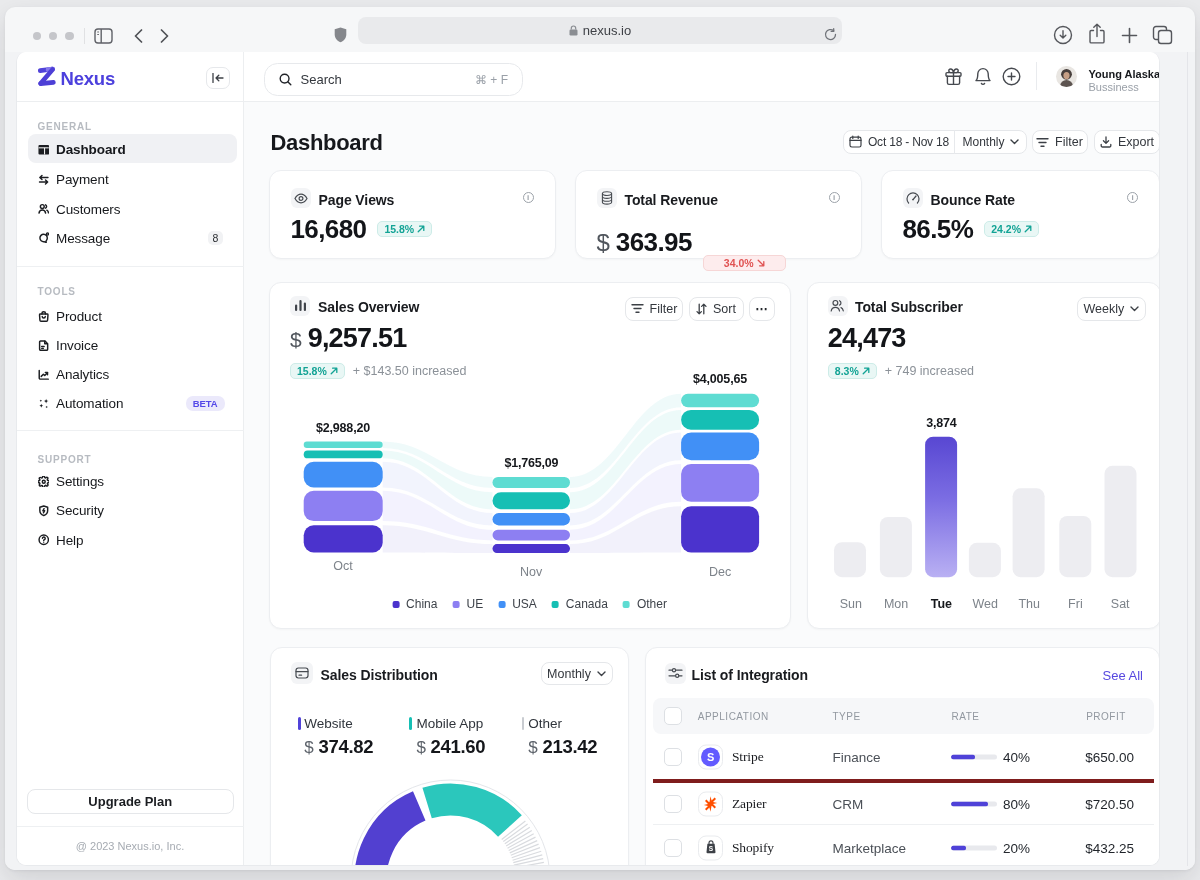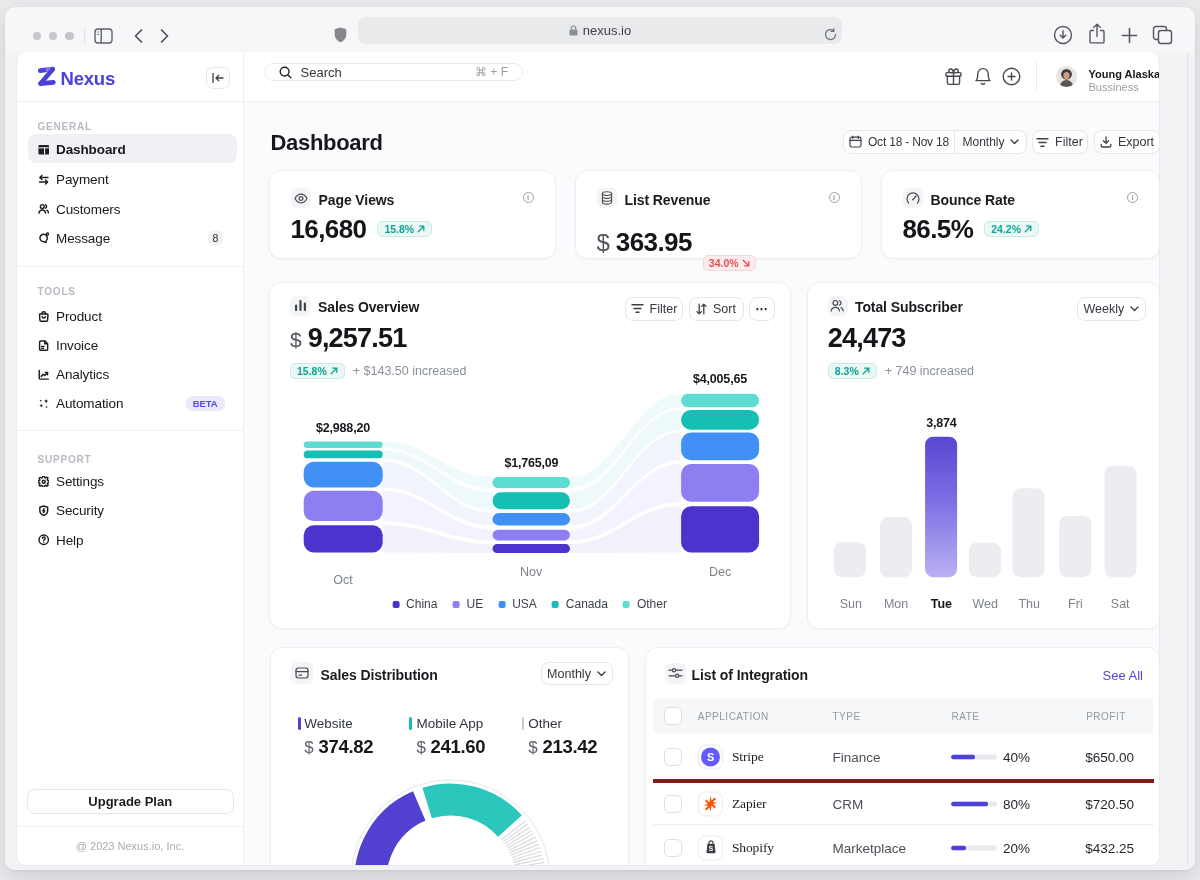--- a/index.html
+++ b/index.html
@@ -23,21 +23,21 @@
 .nav span { letter-spacing:-.1px; }
 .badge8 { margin-left:auto; margin-right:12px; background:#f1f2f4; border-radius:5px; font-size:10.5px; width:14.5px; height:14.5px; display:flex; align-items:center; justify-content:center; color:#2a2d31; }
 .beta { margin-left:auto; margin-right:10px; background:#ebe9fb; color:#5448e8; border-radius:7px; font-size:9.5px; font-weight:700; letter-spacing:.4px; padding:2px 7px 1.5px; }
 .sdiv { position:absolute; left:0; width:227px; border-top:1px solid #eef0f2; }
 .teamcard { position:absolute; left:11px; top:677px; width:206.5px; height:48px; background:#f3f4f6; border-radius:10px; }
 .upg { position:absolute; left:10px; top:737px; width:207.5px; height:24.5px; background:#fff; border:1px solid #e5e7ea; border-radius:8px; display:flex; align-items:center; justify-content:center; font-size:13px; font-weight:600; color:#1b1d21; }
 .card { position:absolute; background:#fff; border:1px solid #eceef1; border-radius:12px; box-shadow:0 1px 2px rgba(30,32,40,.03); }
 .icbox { position:absolute; width:20px; height:20px; background:#f3f4f6; border-radius:6px; display:flex; align-items:center; justify-content:center; }
 .ctitle { position:absolute; font-size:14px; font-weight:600; color:#191b1f; letter-spacing:-.1px; }
 .tbadge { display:inline-flex; align-items:center; gap:3px; height:16px; padding:0 6px; border-radius:5px; font-size:10.5px; font-weight:700; background:#e9f7f5; border:1px solid #cdece8; color:#12a395; }
-.rbadge { display:inline-flex; align-items:center; gap:3px; height:16px; padding:0 5px; border-radius:5px; font-size:10.5px; font-weight:700; background:#fdeced; border:1px solid #f6d6d6; color:#e05252;margin-top:41px; }
+.rbadge { display:inline-flex; align-items:center; gap:3px; height:16px; padding:0 20px; border-radius:5px; font-size:10.5px; font-weight:700; background:#fdeced; border:1px solid #f6d6d6; color:#e05252;margin-top:41px; }
 .bignum { font-size:26px; font-weight:700; color:#131519; letter-spacing:-.6px; }
 .btn { position:absolute; background:#fff; border:1px solid #e5e7ea; border-radius:8px; display:flex; align-items:center; justify-content:center; gap:6px; font-size:12.5px; color:#33373d; white-space:nowrap; }
 .info { position:absolute; width:11px; height:11px; border:1.3px solid #9ca2a9; border-radius:50%; color:#9ca2a9; font-size:8px; display:flex; align-items:center; justify-content:center; font-weight:700; }
 .mlab { position:absolute; font-size:12.5px; color:#7d838a; transform:translateX(-50%); }
 .vlab { position:absolute; font-size:12.5px; font-weight:700; color:#16181c; transform:translateX(-50%); letter-spacing:-.2px; }
 .leg { position:absolute; display:flex; gap:15px; font-size:12px; color:#3e434a; }
 .leg i { width:7px; height:7px; border-radius:2px; display:inline-block; margin-right:7px; }
 .leg span { display:flex; align-items:center; }
 .irow { position:absolute; left:7px; width:501.5px; height:45.3px; }
 .irow > * { position:absolute; top:50%; transform:translateY(-50%); }
@@ -211,21 +211,21 @@
             <span>Security</span>
           </div>
         <div class="upg">Upgrade Plan</div>
         <div class="sdiv" style="top:774px"></div>
         <div class="abs" style="left:0;top:788px;width:227px;text-align:center;font-size:11px;color:#a6abb2">@ 2023 Nexus.io, Inc.</div>
       </div>
 
       <div class="apphead"></div>
       <div class="content"></div>
 
-<div class="abs" style="left:247px;top:11px;width:259.5px;height:18px;background:#fff;border:1px solid #e7e9ec;border-radius:13.5px;display:flex;align-items:center;padding:0 14px;gap:9px">
+<div class="abs" style="left:247px;top:11px;width:259.5px;height:33px;background:#fff;border:1px solid #e7e9ec;border-radius:13.5px;display:flex;align-items:center;padding:0 14px;gap:9px">
   <svg width="13" height="13" viewBox="0 0 13 13" fill="none" stroke="#202328" stroke-width="1.4" stroke-linecap="round">
             <circle cx="5.6" cy="5.6" r="4.4"></circle>
             <path d="M9 9l2.8 2.8"></path>
           </svg>
           <span style="font-size:13px;color:#33373d">Search</span>
   <span style="margin-left:auto;font-size:12px;color:#9aa0a8">⌘ + F</span>
 </div>
 <span class="abs" style="left:927px;top:15px"><svg width="19" height="19" viewBox="0 0 19 19" fill="none" stroke="#46494f" stroke-width="1.4" stroke-linecap="round" stroke-linejoin="round">
             <rect x="2" y="5.6" width="15" height="3.6" rx="1"></rect>
             <path d="M3.4 9.2v6.6a1.6 1.6 0 0 0 1.6 1.6h9a1.6 1.6 0 0 0 1.6-1.6V9.2M9.5 5.6v11.8"></path>
@@ -288,21 +288,21 @@
           </div>
         </div>
         <div class="card" style="left:558px;top:118px;width:287px;height:89px">
           <span class="icbox" style="left:21px;top:17px">
             <svg width="12" height="14" viewBox="0 0 12 14" fill="none" stroke="#474b51" stroke-width="1.1">
               <ellipse cx="6" cy="2.6" rx="4.6" ry="1.9"></ellipse>
               <path d="M1.4 2.6v8.6c0 1 2.1 1.9 4.6 1.9s4.6-.9 4.6-1.9V2.6"></path>
               <path d="M1.4 5.5c0 1 2.1 1.9 4.6 1.9s4.6-.9 4.6-1.9M1.4 8.4c0 1 2.1 1.9 4.6 1.9s4.6-.9 4.6-1.9"></path>
             </svg>
           </span>
-          <span class="ctitle" style="left:49px;top:21px">List Revenue</span>
+          <span class="ctitle" style="left:49px;top:21px">Total Revenue</span>
           <span class="info" style="right:21px;top:21px">i</span>
           <div style="position:absolute;left:21px;top:42.5px;display:flex;align-items:center;gap:11px">
             <span class="bignum"><i style="font-style:normal;font-weight:400;color:#51565d;font-size:24px">$</i> 363.95</span>
             <span class="rbadge">34.0% <svg width="8" height="8" viewBox="0 0 8 8" fill="none" stroke="#e05252" stroke-width="1.3" stroke-linecap="round" stroke-linejoin="round">
                 <path d="M1.2 1.2l5.6 5.6M6.8 2.6v4.2H2.6"></path>
               </svg></span>
           </div>
         </div>
         <div class="card" style="left:864px;top:118px;width:279.5px;height:89px">
           <span class="icbox" style="left:21px;top:17px">
@@ -371,21 +371,21 @@
             <rect x="222.5" y="260.1" width="77.5" height="8.9" rx="4.4" fill="#4b33cd"></rect>
             <rect x="411.1" y="109.7" width="78" height="13.5" rx="6.8" fill="#5edcd2"></rect>
             <rect x="411.1" y="126.0" width="78" height="19.7" rx="9.8" fill="#16bfb4"></rect>
             <rect x="411.1" y="148.5" width="78" height="27.8" rx="10.0" fill="#4190f6"></rect>
             <rect x="411.1" y="180.0" width="78" height="37.7" rx="10.0" fill="#8d7ff2"></rect>
             <rect x="411.1" y="222.2" width="78" height="46.3" rx="10.0" fill="#4b33cd"></rect>
   </svg>
   <span class="vlab" style="left:73.5px;top:138px">$2,988,20</span>
   <span class="vlab" style="left:261.9px;top:173px">$1,765,09</span>
   <span class="vlab" style="left:450.5px;top:89px">$4,005,65</span>
-  <span class="mlab" style="left:73.5px;top:290px">Oct</span>
+  <span class="mlab" style="left:73.5px;top:276px">Oct</span>
   <span class="mlab" style="left:261.6px;top:282.5px">Nov</span>
   <span class="mlab" style="left:450.6px;top:282.5px">Dec</span>
   <div class="leg" style="left:50%;transform:translateX(-50%);top:314.5px">
     <span><i style="background:#4b33cd"></i>China</span>
     <span><i style="background:#8d7ff2"></i>UE</span>
     <span><i style="background:#4190f6"></i>USA</span>
     <span><i style="background:#16bfb4"></i>Canada</span>
     <span><i style="background:#5edcd2"></i>Other</span>
   </div>
 </div>

